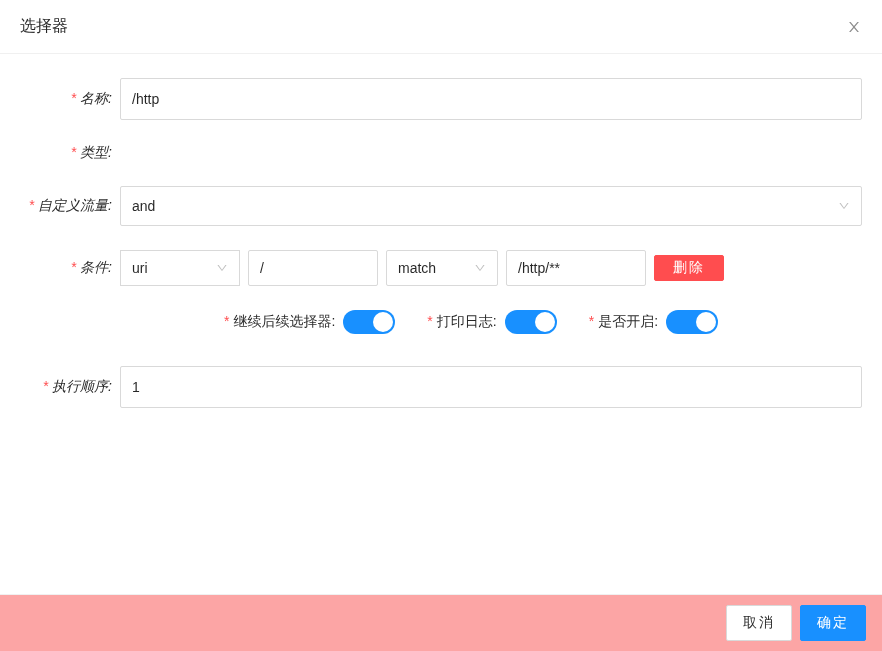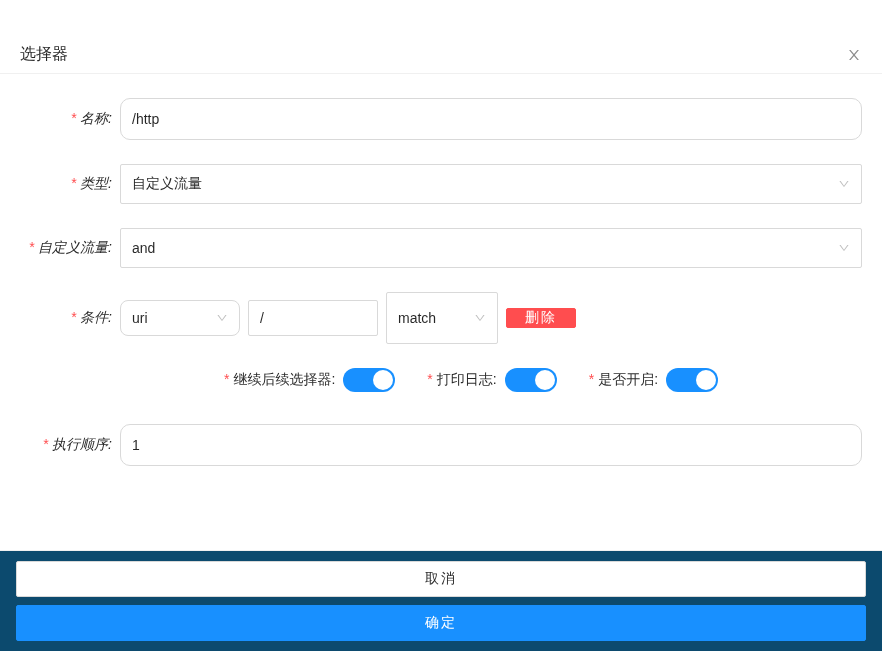--- a/index.html
+++ b/index.html
@@ -10,26 +10,25 @@
     body {
       font-family: -apple-system, BlinkMacSystemFont, "Segoe UI", "PingFang SC", "Hiragino Sans GB", "Microsoft YaHei", sans-serif;
       font-size: 14px;
       color: rgba(0,0,0,0.85);
       background: #fff;
       width: 882px;
       height: 651px;
       position: relative;
     }
     .modal-header {
-      padding: 8px 20px;
+      padding: 16px 20px;
       border-bottom: 1px solid #f0f0f0;
       display: flex;
       align-items: center;
       justify-content: space-between;
-      margin-top: 36px;
     }
     .modal-title {
       font-size: 16px;
       color: rgba(0,0,0,0.85);
       font-weight: 500;
     }
     .close-icon {
       width: 16px;
       height: 16px;
       cursor: pointer;
@@ -63,21 +62,21 @@
       margin-right: 4px;
     }
     .form-control {
       flex: 1;
     }
     .input {
       width: 100%;
       height: 40px;
       padding: 20px 11px;
       border: 1px solid #d9d9d9;
-      border-radius: 10px;
+      border-radius: 2px;
       font-size: 14px;
       color: rgba(0,0,0,0.85);
       background: #fff;
       outline: none;
     }
     .select {
       width: 100%;
       height: 40px;
       padding: 4px 11px;
       border: 1px solid #d9d9d9;
@@ -105,54 +104,54 @@
     .condition-row {
       display: flex;
       align-items: center;
       gap: 8px;
     }
     .condition-row .select-small {
       width: 120px;
       height: 36px;
       padding: 15px 11px;
       border: 1px solid #d9d9d9;
-      border-radius: 8px;
+      border-radius: 0;
       font-size: 14px;
       background: #fff;
       display: flex;
       align-items: center;
       justify-content: space-between;
       cursor: pointer;
     }
     .condition-row .input-small {
       width: 130px;
       height: 36px;
       padding: 4px 11px;
       border: 1px solid #d9d9d9;
       border-radius: 2px;
       font-size: 14px;
       color: rgba(0,0,0,0.85);
       background: #fff;
       outline: none;
     }
     .condition-row .select-medium {
       width: 112px;
-      height: 52px;
+      height: 36px;
       padding: 10px 11px;
       border: 1px solid #d9d9d9;
       border-radius: 2px;
       font-size: 14px;
       background: #fff;
       display: flex;
       align-items: center;
       justify-content: space-between;
       cursor: pointer;
     }
     .btn {
-      height: 20px;
+      height: 26px;
       padding: 0 18px;
       border-radius: 2px;
       font-size: 14px;
       cursor: pointer;
       border: 1px solid transparent;
       display: inline-flex;
       align-items: center;
       justify-content: center;
       letter-spacing: 2px;
     }
@@ -212,22 +211,21 @@
     .modal-footer {
       position: absolute;
       bottom: 0;
       left: 0;
       right: 0;
       padding: 10px 16px;
       border-top: 1px solid #f0f0f0;
       display: flex;
       justify-content: flex-end;
       gap: 8px;
-      background: #0c4a6e;
-      flex-direction: column;
+      background: #fca5a5;
     }
     .modal-footer .btn {
       height: 36px;
       padding: 0 16px;
       letter-spacing: 2px;
     }
   </style>
 </head>
 <body>
 
@@ -247,30 +245,20 @@
       <span class="required">*</span><span>名称:</span>
     </div>
     <div class="form-control">
       <input class="input" type="text" value="/http" style="">
     </div>
   </div>
 
   <div class="form-row">
     <div class="form-label">
       <span class="required">*</span><span>类型:</span>
-    </div>
-    <div class="form-control">
-      <div class="select">
-        <span class="select-value">自定义流量</span>
-        <span class="select-arrow">
-          <svg viewBox="0 0 1024 1024" fill="currentColor">
-              <path d="M884 256h-75c-5.1 0-9.9 2.5-12.9 6.6L512 654.2 227.9 262.6c-3-4.1-7.8-6.6-12.9-6.6h-75c-6.5 0-10.3 7.4-6.5 12.7l352.6 486.1c12.8 17.6 39 17.6 51.7 0l352.6-486.1c3.9-5.3.1-12.7-6.4-12.7z"></path>
-            </svg>
-        </span>
-      </div>
     </div>
   </div>
 
   <div class="form-row">
     <div class="form-label">
       <span class="required">*</span><span>自定义流量:</span>
     </div>
     <div class="form-control">
       <div class="select">
         <span class="select-value">and</span>
@@ -299,20 +287,21 @@
         </div>
         <input class="input-small" type="text" value="/" style="">
         <div class="select-medium">
           <span>match</span>
           <span class="select-arrow">
             <svg viewBox="0 0 1024 1024" fill="currentColor">
                 <path d="M884 256h-75c-5.1 0-9.9 2.5-12.9 6.6L512 654.2 227.9 262.6c-3-4.1-7.8-6.6-12.9-6.6h-75c-6.5 0-10.3 7.4-6.5 12.7l352.6 486.1c12.8 17.6 39 17.6 51.7 0l352.6-486.1c3.9-5.3.1-12.7-6.4-12.7z"></path>
               </svg>
           </span>
         </div>
+        <input class="input-small" type="text" style="width: 140px;" value="/http/**">
         <button class="btn btn-danger">删除</button>
       </div>
     </div>
   </div>
 
   <div class="toggle-row">
     <div class="toggle-group">
       <span class="toggle-label">
         <span class="required">*</span><span>继续后续选择器:</span>
       </span>

